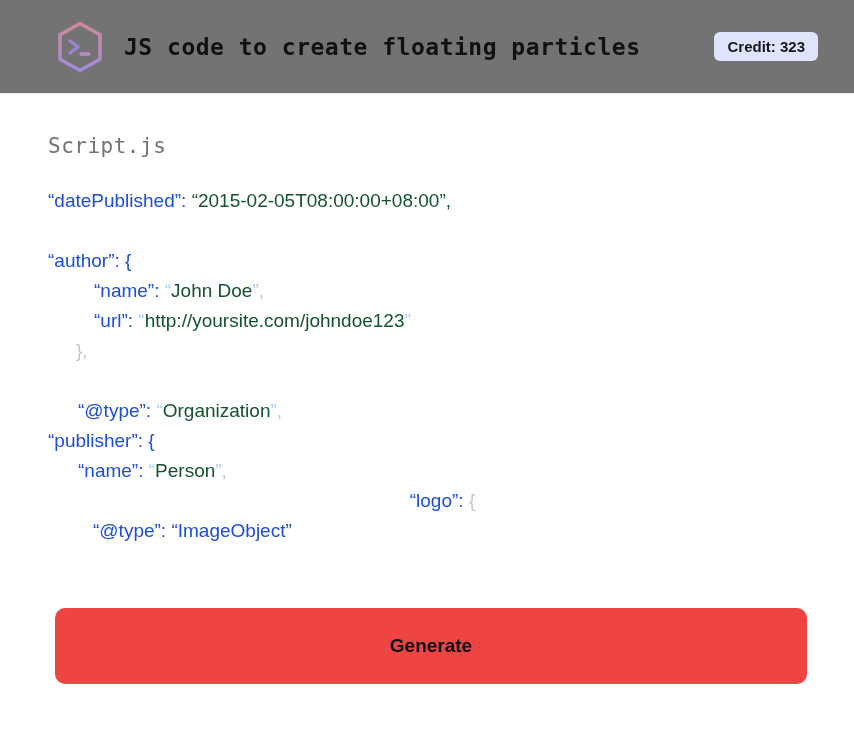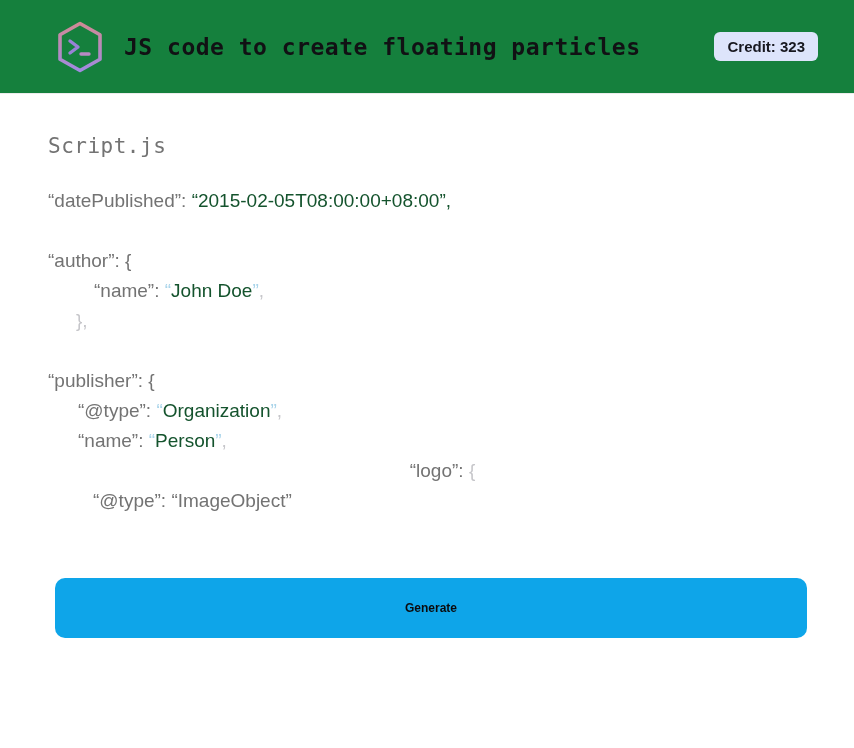--- a/index.html
+++ b/index.html
@@ -6,21 +6,21 @@
   html, body { width: 854px; height: 748px; background: #ffffff; overflow: hidden; }
   body { font-family: "Liberation Sans", sans-serif; }
 
   
   .header {
     height: 94px;
     display: flex;
     align-items: center;
     padding: 0 36px 0 56px;
     border-bottom: 1px solid #ececec;
-    background: #15803d;
+    background: #737373;
   }
   .logo {
     width: 48px; height: 54px;
     flex: 0 0 auto;
     display: flex; align-items: center; justify-content: center;
   }
   .title {
     flex: 1 1 auto;
     margin-left: 20px;
     font-family: "DejaVu Sans Mono", "Liberation Mono", monospace;
@@ -56,36 +56,36 @@
 
   .code-block {
     font-family: "Liberation Sans", sans-serif;
     font-size: 19px;
   }
   .code-line {
     height: 30px;
     line-height: 30px;
     white-space: pre;
   }
-  .seg-k  { color: #737373; margin-top: 48px; }   
+  .seg-k  { color: #1d4ed8; margin-top: 48px; }   
   .seg-kl { color: #b2b2b6; }   
   .seg-v  { color: #14532d; }   
   .seg-vq { color: #a9d4ea; }   
   .seg-pl { color: #c6c6ca; }   
 
   
   .generate-wrap { padding: 0 47px 0 55px; margin-top: 62px; }
   .generate-btn {
     width: 100%;
-    height: 60px;
-    background: #0ea5e9;
+    height: 76px;
+    background: #ef4444;
     border: none;
     border-radius: 10px;
     font-family: "Liberation Sans", sans-serif;
-    font-size: 12px;
+    font-size: 19px;
     font-weight: 700;
     color: #0b0b0d;
     cursor: pointer;
     display: flex; align-items: center; justify-content: center;
   }
 </style>
 </head>
 <body>
 
 <div class="header">
@@ -106,24 +106,25 @@
   <div class="credit-badge">Credit: 323</div>
 </div>
 
 <div class="main">
   <div class="file-title">Script.js</div>
   <div class="code-block" id="code-block">
       <div class="code-line" style="padding-left: 0px;"><span class="seg-k">“datePublished”</span><span class="seg-k">: </span><span class="seg-v">“2015-02-05T08:00:00+08:00”,</span></div>
       <div class="code-line" style="padding-left: 0px;"></div>
       <div class="code-line" style="padding-left: 0px;"><span class="seg-k">“author”</span><span class="seg-k">: {</span></div>
       <div class="code-line" style="padding-left: 46px;"><span class="seg-k">“name”</span><span class="seg-k">: </span><span class="seg-vq">“</span><span class="seg-v">John Doe</span><span class="seg-vq">”</span><span class="seg-pl">,</span></div>
+      <div class="code-line" style="padding-left: 46px;"><span class="seg-k">“url”</span><span class="seg-k">: </span><span class="seg-vq">“</span><span class="seg-v">http://yoursite.com/johndoe123</span><span class="seg-vq">”</span></div>
       <div class="code-line" style="padding-left: 28px;"><span class="seg-pl">},</span></div>
       <div class="code-line" style="padding-left: 0px;"></div>
+      <div class="code-line" style="padding-left: 30px;"><span class="seg-k">“@type”</span><span class="seg-k">: </span><span class="seg-vq">“</span><span class="seg-v">Organization</span><span class="seg-vq">”</span><span class="seg-pl">,</span></div>
       <div class="code-line" style="padding-left: 0px;"><span class="seg-k">“publisher”</span><span class="seg-k">: {</span></div>
-      <div class="code-line" style="padding-left: 30px;"><span class="seg-k">“@type”</span><span class="seg-k">: </span><span class="seg-vq">“</span><span class="seg-v">Organization</span><span class="seg-vq">”</span><span class="seg-pl">,</span></div>
       <div class="code-line" style="padding-left: 30px;"><span class="seg-k">“name”</span><span class="seg-k">: </span><span class="seg-vq">“</span><span class="seg-v">Person</span><span class="seg-vq">”</span><span class="seg-pl">,</span></div>
       <div class="code-line" style="padding-left: 30px; text-align: center;"><span class="seg-k">“logo”</span><span class="seg-k">: </span><span class="seg-pl">{</span></div>
       <div class="code-line" style="padding-left: 45px;"><span class="seg-k">“@type”: “ImageObject”</span></div>
     </div>
 </div>
 
 <div class="generate-wrap">
   <button class="generate-btn">Generate</button>
 </div>
 

